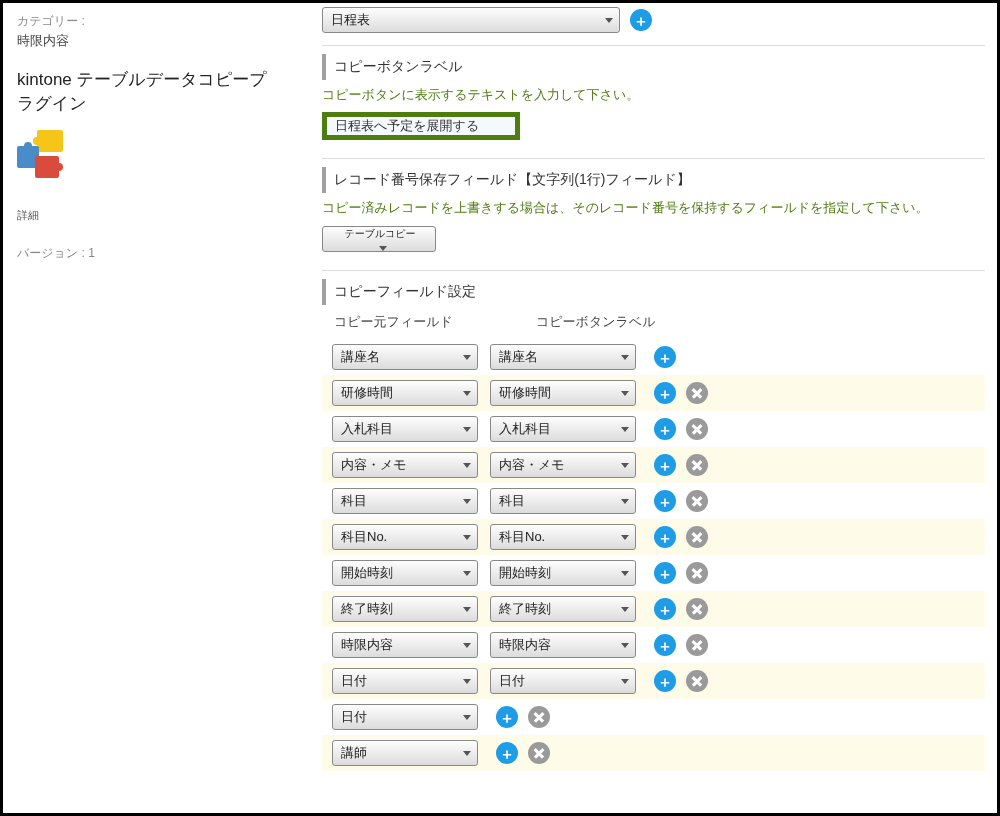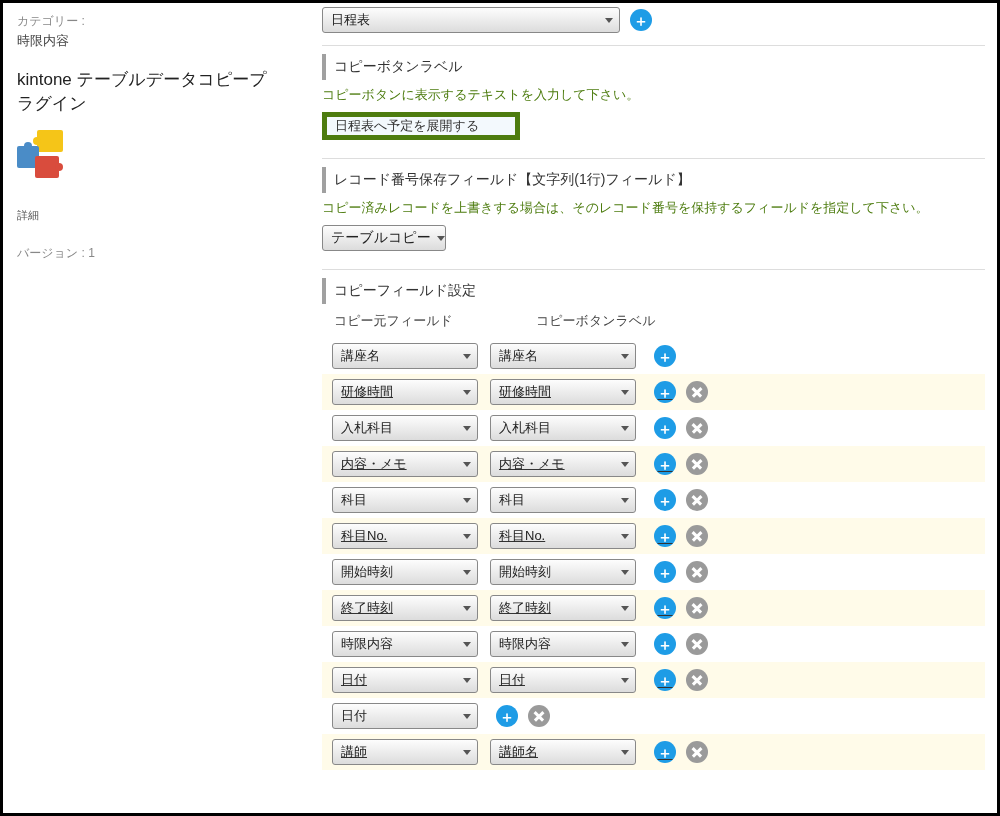--- a/index.html
+++ b/index.html
@@ -84,21 +84,21 @@
     font-size: 13px;
     color: #222;
     border: 1px solid #888;
     border-radius: 3px;
     background: linear-gradient(#fdfdfd, #dcdcdc);
     cursor: pointer;
     white-space: nowrap;
   }
   .select-box.large { width: 298px; }
   .select-box.med { width: 146px; }
-  .select-box.small { width: 124px; font-size:14px; }
+  .select-box.small { width: 114px; font-size:10px;flex-direction:column; }
   .select-box .caret {
     width: 0; height: 0;
     border-left: 4px solid transparent;
     border-right: 4px solid transparent;
     border-top: 5px solid #555;
     margin-left: 6px;
   }
 
   .text-input {
     height: 28px;
@@ -125,21 +125,21 @@
   .icon-del::before { transform: rotate(45deg); }
   .icon-del::after { transform: rotate(-45deg); }
 
   .field-table { margin-top: 8px; }
   .field-header { display:flex; gap:12px; padding: 0 0 8px 12px; }
   .field-header .col { width: 190px; text-align:left; color:#444; font-size:13px;}
   .field-row {
     display:flex; align-items:center; gap:12px;
     padding: 5px 10px;
   }
-  .field-row.alt { background:#fffbe9;text-decoration:underline; }
+  .field-row.alt { background:#fffbe9; }
   .field-row .icons { display:flex; gap:10px; align-items:center; margin-left:6px;}
 </style>
 </head>
 <body>
 
 <div class="sidebar">
   <div class="cat-label">カテゴリー :</div>
   <div class="cat-value">時限内容</div>
   <div class="title">kintone テーブルデータコピープラグイン</div>
   <div class="plugin-icon">
@@ -332,24 +332,20 @@
           <div class="icons">
             <span class="icon-btn icon-add">＋</span>
             <span class="icon-btn icon-del"></span>
           </div>
         </div>
         <div class="field-row alt">
           <div class="select-box med">
             <span>講師</span>
             <span class="caret"></span>
           </div>
-          <div class="select-box med">
-            <span>講師名</span>
-            <span class="caret"></span>
-          </div>
           <div class="icons">
             <span class="icon-btn icon-add">＋</span>
             <span class="icon-btn icon-del"></span>
           </div>
         </div>
       </div>
   </div>
 
 </div>
 

